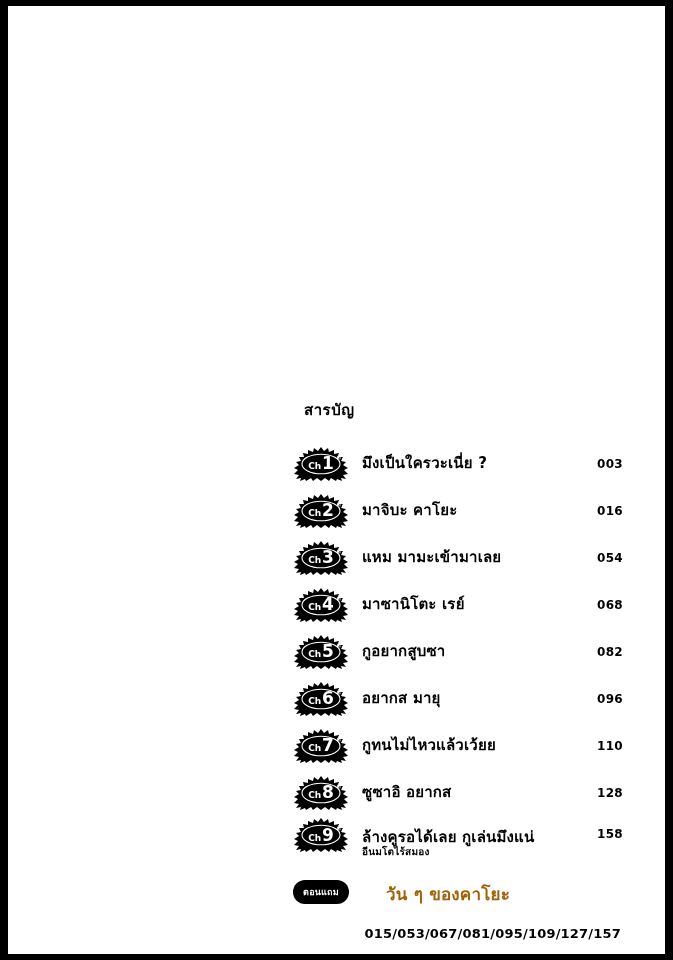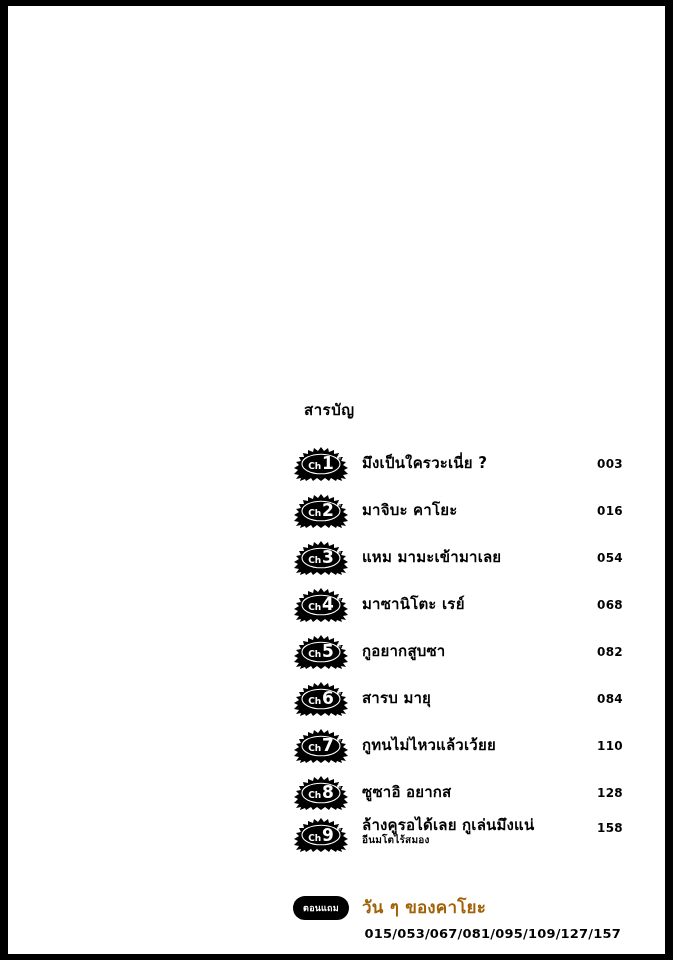--- a/index.html
+++ b/index.html
@@ -106,29 +106,30 @@
     flex: 0 0 42px;
     text-align: right;
     font-size: 12px;
     font-weight: bold;
     color: #000;
     font-family: "DejaVu Sans", sans-serif;
     letter-spacing: 0.3px;
   }
   .row.two-line { height: 56px; align-items: flex-start; }
   .row.two-line .badge { margin-top: 2px; }
-  .row.two-line .page-no { margin-top: 5px; }
-  .row.two-line .title { margin-top: 0px; }
+  .row.two-line .page-no { margin-top: 11px; }
+  .row.two-line .title { margin-top: 12px; }
 
   
   .bonus {
     display: flex;
-    align-items: flex-end;
+    align-items: flex-start;
     margin-top: 8px;
     height: 40px;
+    gap: 24px;
   }
   .bonus-badge {
     position: relative;
     flex: 0 0 56px;
     width: 56px;
     height: 24px;
     background: #000;
     border-radius: 12px;
     display: flex;
     align-items: center;
@@ -258,22 +259,22 @@
             <polygon fill="#000" points="28,0 31,4 35,1 36,5 41,3 41,7 46,6 45,10 50,10 48,14 53,15 50,18 55,21 51,23 55,27 50,28 53,32 48,31 49,34 44,32 43,34 38,31 36,34 32,31 28,34 24,31 20,34 18,31 13,34 12,32 7,34 8,31 3,32 6,28 1,27 5,23 1,21 6,18 3,15 8,14 6,10 11,10 10,6 15,7 15,3 20,5 21,1 25,4"></polygon>
             <ellipse cx="28" cy="17" rx="21" ry="11.5" fill="#000"></ellipse>
             <ellipse cx="28" cy="17" rx="19" ry="9.8" fill="none" stroke="#fff" stroke-width="1.1"></ellipse>
           </svg>
           <span class="lbl">
             <span class="ch">Ch</span>
             <span class="num">6</span>
           </span>
           <span class="sup">ตัว</span>
         </div>
-        <div class="title">สารบ มายุ</div>
-        <div class="page-no">084</div>
+        <div class="title">อยากส มายุ</div>
+        <div class="page-no">096</div>
       </div>
 
       <div class="row">
         <div class="badge">
           <svg width="56" height="34" viewBox="0 0 56 34">
             <polygon fill="#000" points="28,0 31,4 35,1 36,5 41,3 41,7 46,6 45,10 50,10 48,14 53,15 50,18 55,21 51,23 55,27 50,28 53,32 48,31 49,34 44,32 43,34 38,31 36,34 32,31 28,34 24,31 20,34 18,31 13,34 12,32 7,34 8,31 3,32 6,28 1,27 5,23 1,21 6,18 3,15 8,14 6,10 11,10 10,6 15,7 15,3 20,5 21,1 25,4"></polygon>
             <ellipse cx="28" cy="17" rx="21" ry="11.5" fill="#000"></ellipse>
             <ellipse cx="28" cy="17" rx="19" ry="9.8" fill="none" stroke="#fff" stroke-width="1.1"></ellipse>
           </svg>
           <span class="lbl">

